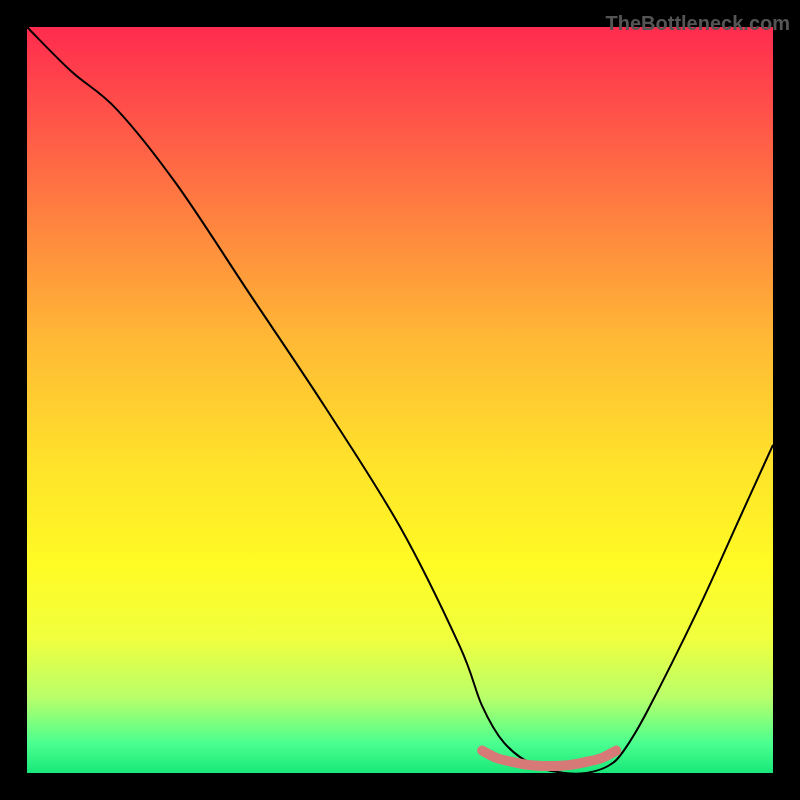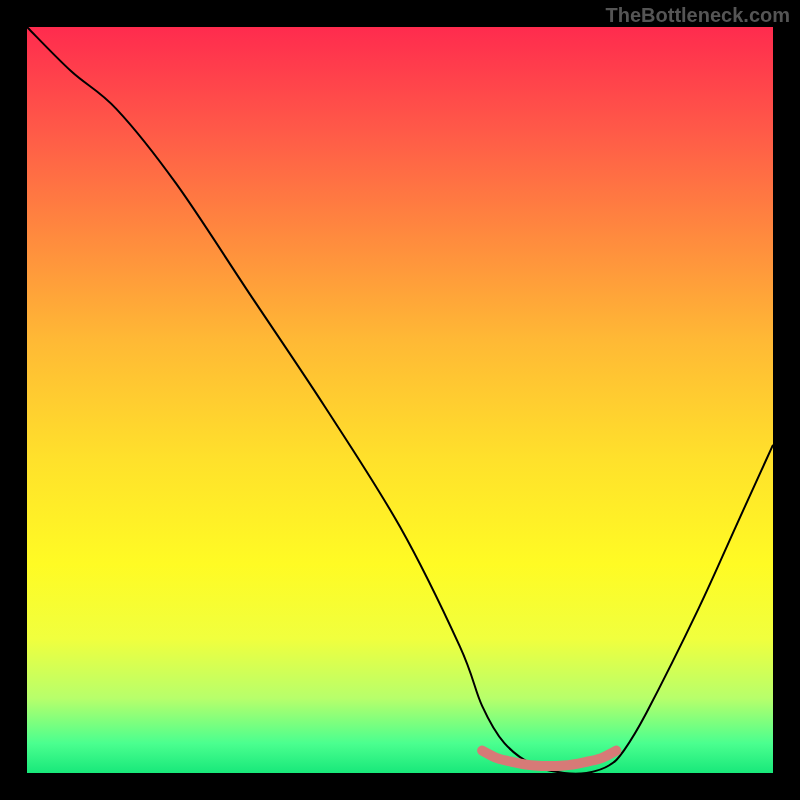--- a/index.html
+++ b/index.html
@@ -1,20 +1,20 @@
 <!DOCTYPE html>
 <html><head>
 <meta charset="utf-8">
 <style>
   * { margin: 0; padding: 0; box-sizing: border-box; }
   html, body { width: 800px; height: 800px; overflow: hidden; background: #000; }
   .container { position: relative; width: 800px; height: 800px; }
   .watermark {
     position: absolute;
-    top: 4px;
+    top: 12px;
     right: 10px;
     font-family: Arial, sans-serif;
     font-size: 20px;
     font-weight: bold;
     color: #555555;
     z-index: 10;
   }
   .frame {
     position: absolute;
     top: 27px;

